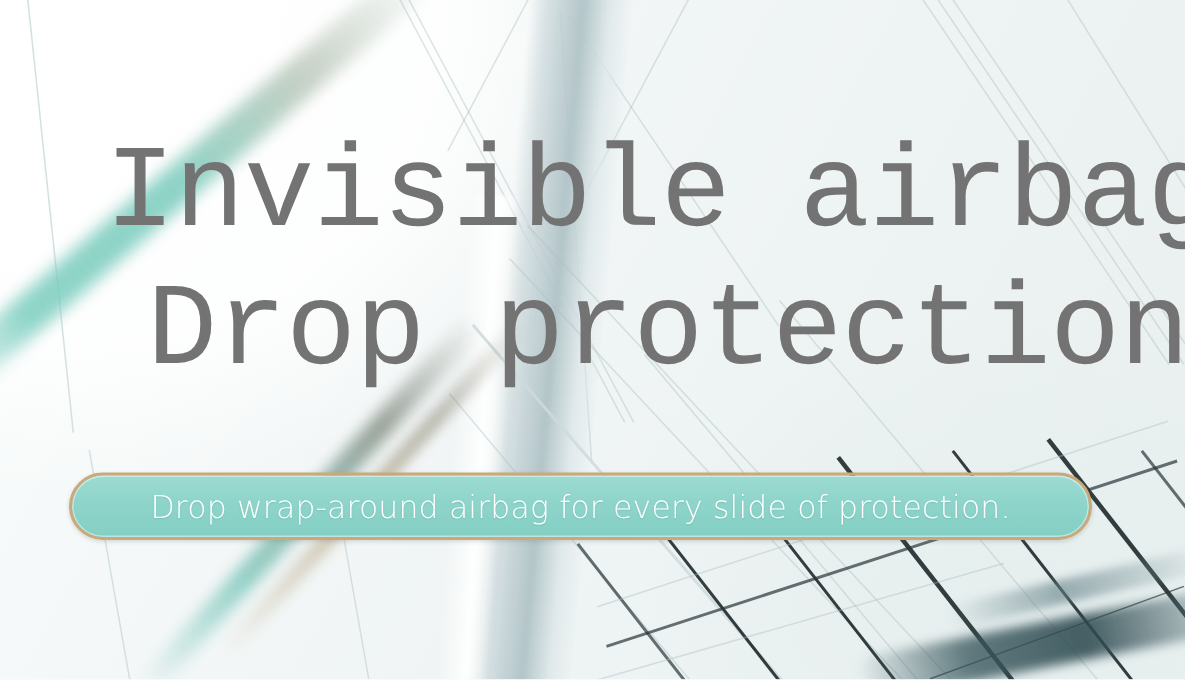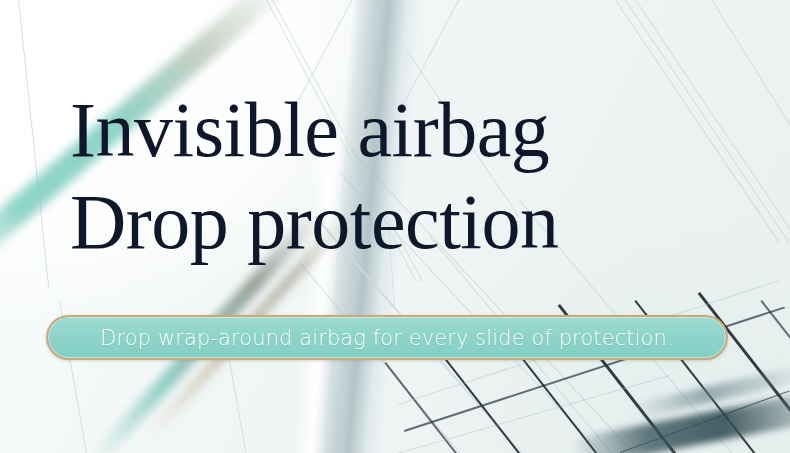--- a/index.html
+++ b/index.html
@@ -162,29 +162,29 @@
     transform: rotate(-13deg);
     filter: blur(3px);
   }
 
   
   .headline {
     position: absolute;
     left: 70px;
     top: 84px;
     width: 680px;
-    font-family: Liberation Serif, serif;
+    font-family: Liberation Mono, monospace;
     font-size: 78px;
     line-height: 92px;
     letter-spacing: -0.5px;
-    color: #0f172a;
+    color: #737373;
     white-space: nowrap;
   }
   .headline .l1 { display: block; }
-  .headline .l2 { display: block; }
+  .headline .l2 { display: block; margin-left: 28px; }
 
   
   .pill {
     position: absolute;
     left: 46px;
     top: 315px;
     width: 682px;
     height: 45px;
     box-sizing: border-box;
     border-radius: 24px;

